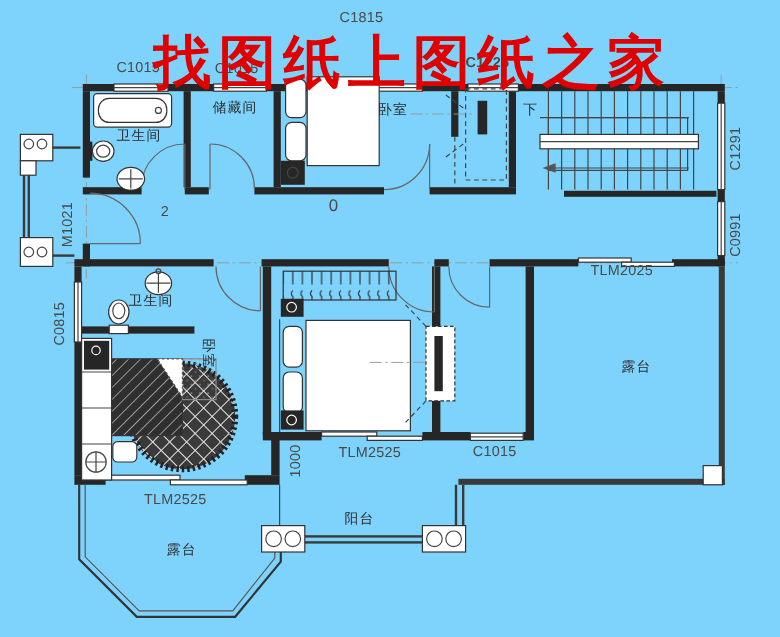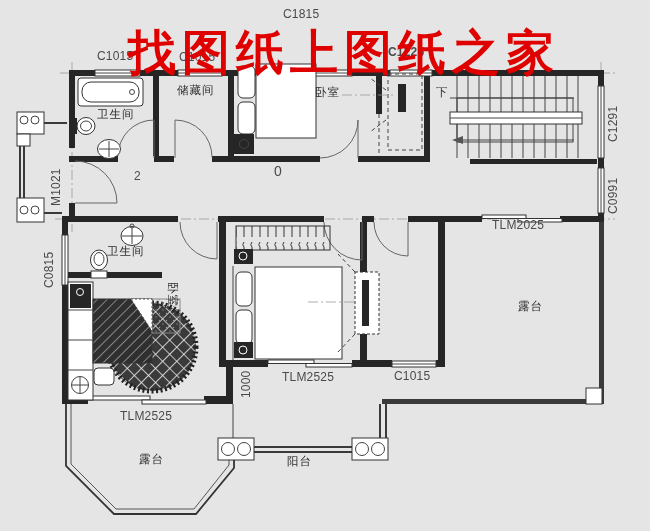--- a/index.html
+++ b/index.html
@@ -1,16 +1,16 @@
 <!DOCTYPE html>
 <html><head>
 <meta charset="utf-8">
 <style>
   html,body{margin:0;padding:0;background:#fff;}
-  .plan{position:relative;width:650px;height:531px;background:#e5e5e5;overflow:hidden;
+  .plan{position:relative;width:650px;height:531px;background:#7dd3fc;overflow:hidden;
         font-family:"Liberation Sans",sans-serif;}
   .plan svg{position:absolute;left:0;top:0;}
   svg rect.w{fill:#262626;}
   svg rect.rl{fill:#3a3a3a;}
   svg .win{fill:#ffffff;stroke:#333;stroke-width:1;}
   svg .thin{stroke:#444;stroke-width:1;fill:none;}
   svg .arc{stroke:#666;stroke-width:1;fill:none;}
   svg .fix{fill:#ffffff;stroke:#333;stroke-width:1;}
   svg .dk{fill:#262626;stroke:none;}
   svg .axis{stroke:#999;stroke-width:0.8;stroke-dasharray:10 3 2 3;fill:none;}
@@ -261,17 +261,17 @@
 <div class="lbl" style="left:274px;top:164px;font-size:14px;">0</div>
 <div class="lbl" style="left:492px;top:219px;">TLM2025</div>
 <div class="room" style="left:107px;top:246px;">卫生间</div>
 <div class="room rotcw" style="left:178px;top:282px;">卧室</div>
 <div class="lbl rotccw" style="left:240px;top:398px;">1000</div>
 <div class="lbl" style="left:282px;top:371px;">TLM2525</div>
 <div class="lbl" style="left:394px;top:370px;">C1015</div>
 <div class="room" style="left:518px;top:301px;">露台</div>
 <div class="lbl" style="left:120px;top:410px;">TLM2525</div>
 <div class="room" style="left:139px;top:454px;">露台</div>
-<div class="room" style="left:287px;top:428px;margin-top:28px;">阳台</div>
+<div class="room" style="left:287px;top:428px;">阳台</div>
 
 <div class="wm">找图纸上图纸之家</div>
 
 </div>
 
 </body></html>

